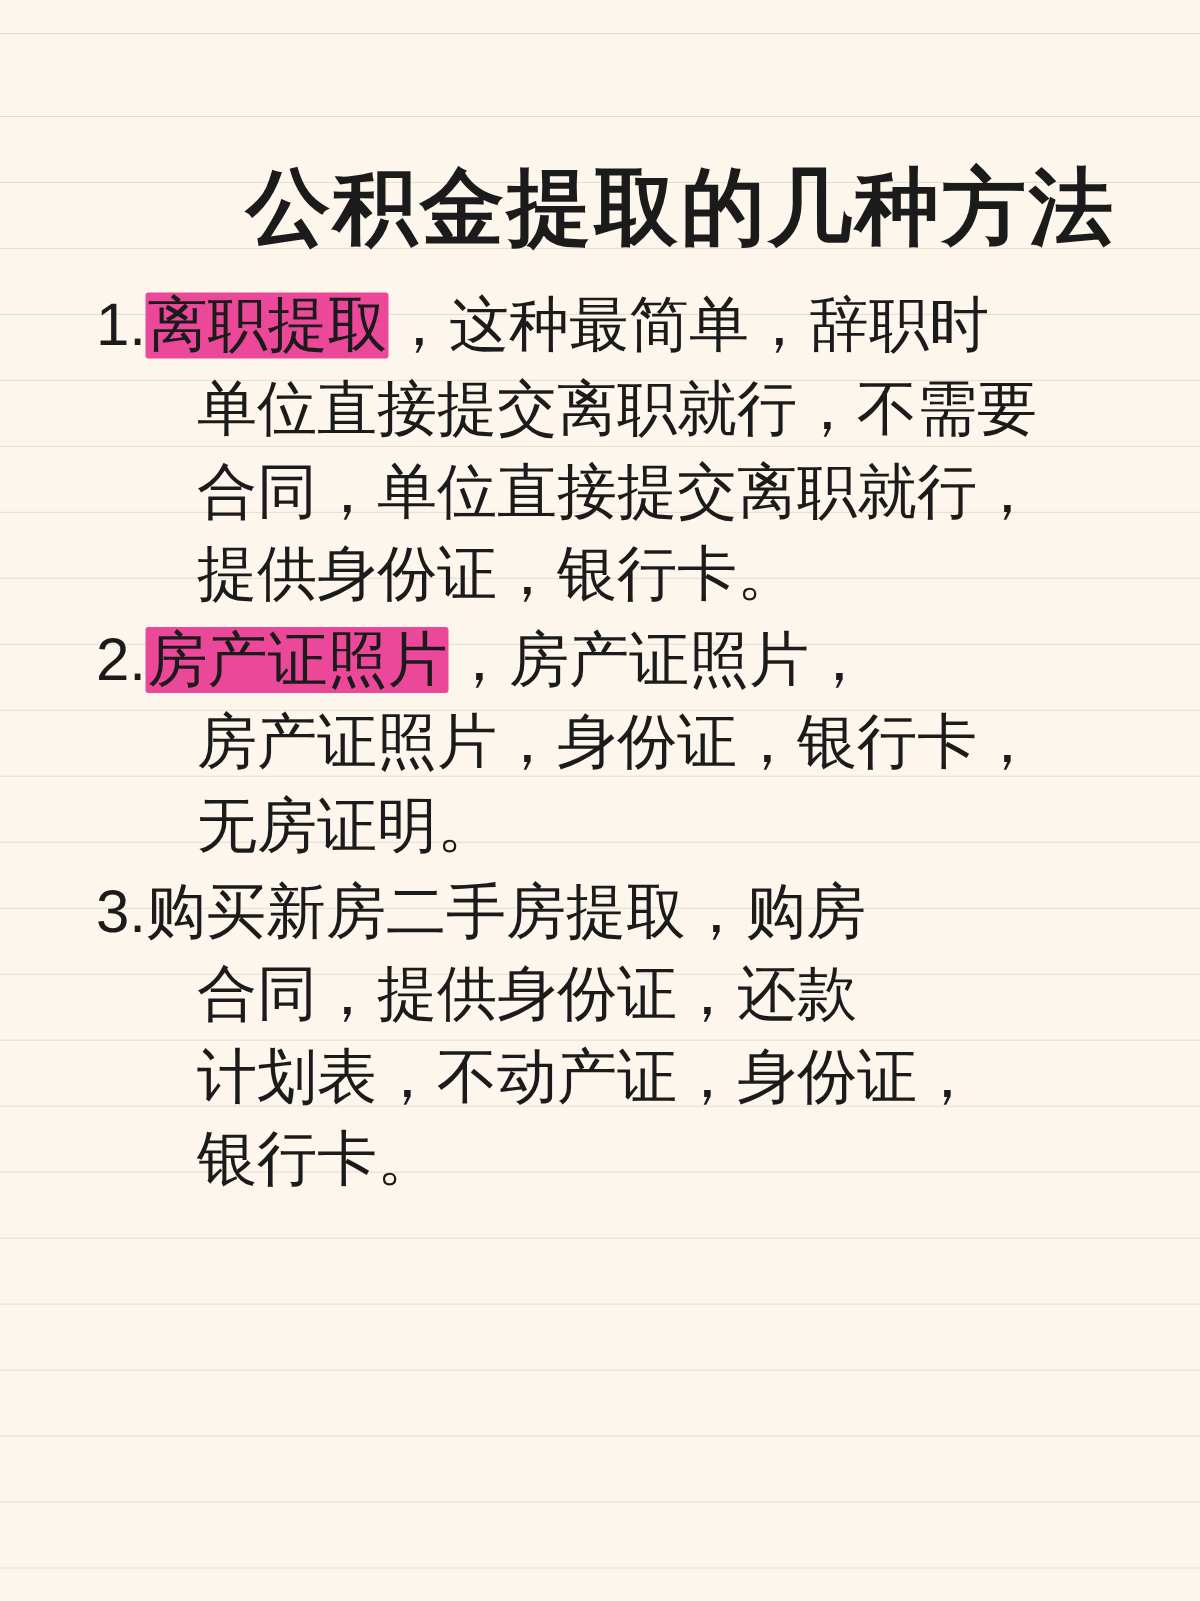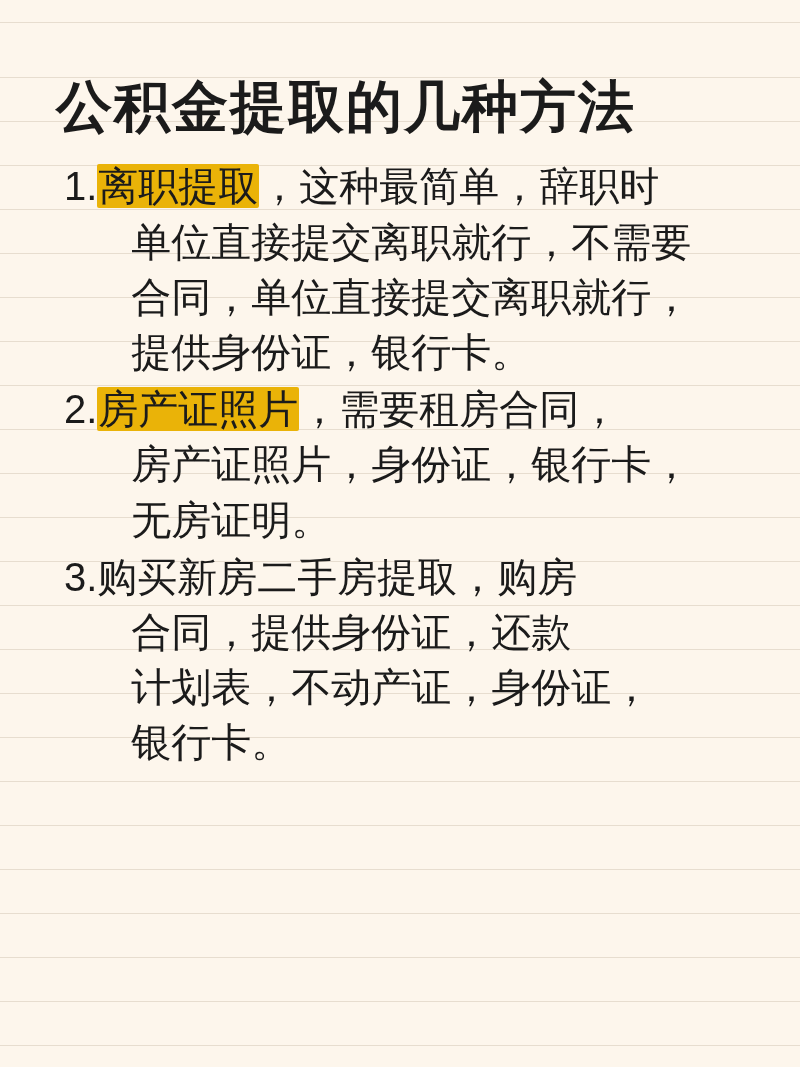--- a/index.html
+++ b/index.html
@@ -30,27 +30,27 @@
   .content {
     position: absolute;
     left: 0;
     right: 0;
     top: 0;
     padding: 0 56px;
     box-sizing: border-box;
   }
   .title {
     margin: 0;
-    padding-top: 75px;
+    padding-top: 106px;
     font-size: 56px;
     font-weight: bold;
     line-height: 1.15;
     letter-spacing: 2px;
     color: #1b1b1b;
-    text-align: left;
+    text-align: right;
     white-space: nowrap;
   }
   .list {
     margin: 0;
     padding: 0;
     list-style: none;
     margin-top: 20px;
   }
   .item {
     display: flex;
@@ -67,21 +67,21 @@
     line-height: 1.38;
     padding-left: 8px;
     padding-right: 0px;
   }
   .body {
     flex: 1 1 auto;
     font-size: 40px;
     line-height: 1.38;
   }
   .hl {
-    background: #eab308;
+    background: #ec4899;
     padding: 0 1px;
     border-radius: 2px;
   }
   .indent {
     display: block;
     padding-left: 34px;
   }
   .item-3 .indent {
     padding-left: 34px;
   }
@@ -97,21 +97,21 @@
 
   <ul class="list">
 
     <li class="item item-1">
       <span class="num">1.</span>
       <span class="body"><span class="hl">离职提取</span><span>，这种最简单，辞职时</span><span class="indent">单位直接提交离职就行，不需要</span><span class="indent">合同，单位直接提交离职就行，</span><span class="indent">提供身份证，银行卡。</span></span>
     </li>
 
     <li class="item item-2">
       <span class="num">2.</span>
-      <span class="body"><span class="hl">房产证照片</span><span>，需要租房合同，</span><span class="indent">房产证照片，身份证，银行卡，</span><span class="indent">无房证明。</span></span>
+      <span class="body"><span class="hl">房产证照片</span><span>，房产证照片，</span><span class="indent">房产证照片，身份证，银行卡，</span><span class="indent">无房证明。</span></span>
     </li>
 
     <li class="item item-3">
       <span class="num">3.</span>
       <span class="body"><span>购买新房二手房提取，购房</span><span class="indent">合同，提供身份证，还款</span><span class="indent">计划表，不动产证，身份证，</span><span class="indent">银行卡。</span></span>
     </li>
 
   </ul>
 </div>
 

